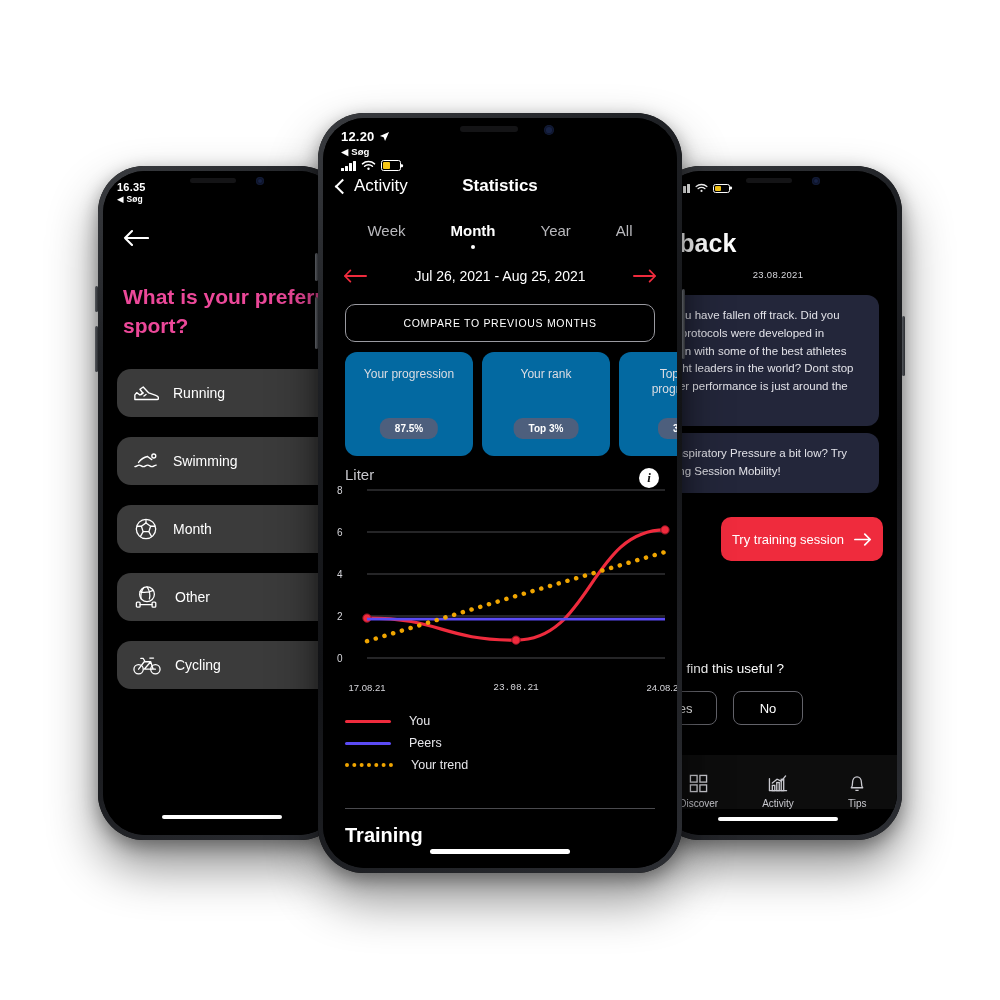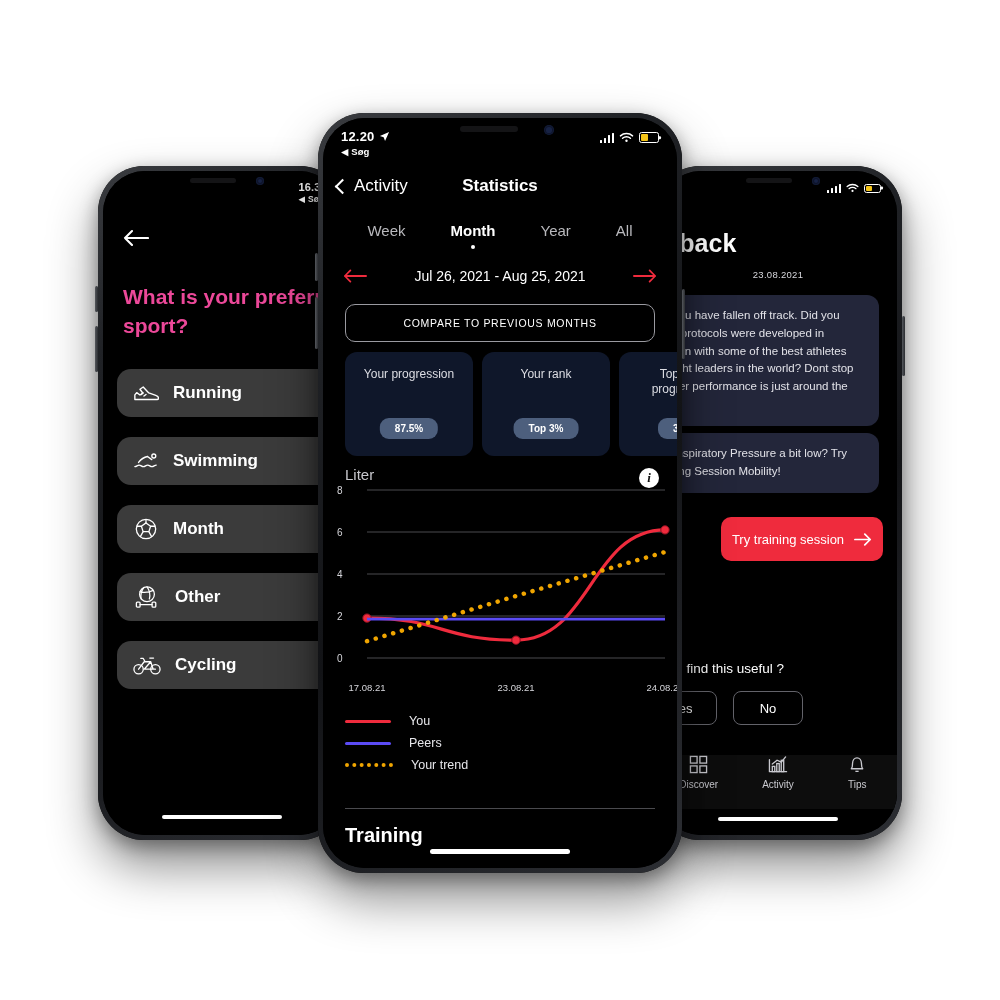--- a/index.html
+++ b/index.html
@@ -25,21 +25,21 @@
   
   .notch{position:absolute;top:0;left:50%;transform:translateX(-50%);
      background:#000;border-bottom-left-radius:16px;border-bottom-right-radius:16px;}
   .speaker{position:absolute;border-radius:6px;background:#141416;}
   .camera{position:absolute;border-radius:50%;background:#0c1020;
      box-shadow:inset 0 0 3px #1b2a55;}
   .camera:after{content:"";position:absolute;inset:24%;border-radius:50%;background:#172244;}
 
   
   .statusbar{position:absolute;left:0;right:0;display:flex;align-items:flex-start;
-     justify-content:space-between;color:#fff;}
+     justify-content:space-between;color:#fff;flex-direction:column;}
   .sb-time{font-weight:700;letter-spacing:.2px;display:flex;align-items:center;gap:4px;}
   .sb-back{color:#fff;font-weight:700;display:flex;align-items:center;gap:3px;}
   .sb-right{display:flex;align-items:center;gap:5px;}
   .bars{display:flex;align-items:flex-end;gap:1.5px;}
   .bars i{display:block;width:2.5px;background:#fff;border-radius:.5px;}
   .batt{position:relative;border:1.3px solid #fff;border-radius:2.5px;box-sizing:border-box;}
   .batt:after{content:"";position:absolute;right:-3px;top:50%;transform:translateY(-50%);
      width:1.6px;height:40%;background:#fff;border-radius:0 1px 1px 0;}
   .batt .fill{position:absolute;left:1px;top:1px;bottom:1px;background:#f5c518;border-radius:1px;}
 
@@ -65,21 +65,21 @@
   .range{position:absolute;left:0;right:0;top:148px;display:flex;align-items:center;
      justify-content:space-between;padding:0 20px;box-sizing:border-box;}
   .arrow{color:#ef2b3d;font-size:20px;line-height:1;}
   .range-lbl{color:#fff;font-size:14px;}
 
   .compare{position:absolute;left:22px;right:22px;top:186px;height:36px;
      border:1px solid #9a9aa0;border-radius:10px;color:#fff;font-size:10.5px;
      letter-spacing:.7px;display:flex;align-items:center;justify-content:center;}
 
   .cards{position:absolute;left:22px;top:234px;right:0;display:flex;gap:9px;}
-  .card{width:128px;height:104px;background:#0f172a;border-radius:12px;flex:0 0 auto;
+  .card{width:128px;height:104px;background:#0369a1;border-radius:12px;flex:0 0 auto;
      position:relative;box-sizing:border-box;padding:15px 14px;}
   .card .ct{color:#dcdde3;font-size:12px;text-align:center;line-height:1.25;}
   .card .cp{position:absolute;left:50%;transform:translateX(-50%);bottom:17px;
      background:#4d5f7d;border-radius:9px;color:#fff;font-weight:700;font-size:10px;
      padding:5px 15px;white-space:nowrap;}
 
   .chart-wrap{position:absolute;left:0;right:0;top:348px;height:230px;}
   .unit{position:absolute;left:22px;top:0;color:#c7c7cc;font-size:15px;}
   .infoicon{position:absolute;right:18px;top:2px;width:20px;height:20px;border-radius:50%;
      background:#fff;color:#111;font-size:13px;font-weight:700;font-style:italic;
@@ -98,41 +98,41 @@
   .training{position:absolute;left:22px;top:706px;color:#fff;font-size:20px;font-weight:700;}
 
   
   #phone-left{left:98px;top:166px;width:248px;height:674px;z-index:10;}
   .l-back{position:absolute;left:20px;top:56px;color:#fff;font-size:22px;}
   .l-q{position:absolute;left:20px;top:112px;right:-40px;color:#ec4899;font-size:21px;
      font-weight:700;line-height:1.38;}
   .sportlist{position:absolute;left:14px;top:198px;right:-30px;}
   .sport{height:48px;background:#3b3b3b;border-radius:14px;display:flex;align-items:center;
      gap:14px;padding:0 16px;margin-bottom:20px;box-sizing:border-box;}
-  .sport .lbl{color:#fff;font-size:17px;font-weight:700;text-align:center;}
+  .sport .lbl{color:#fff;font-size:14px;font-weight:400;text-align:center;}
   .sport svg{flex:0 0 auto;}
 
   
   #phone-right{left:654px;top:166px;width:248px;height:674px;z-index:10;}
   .r-title{position:absolute;left:-38px;top:58px;color:#fff;font-size:25px;font-weight:700;}
   .r-date{position:absolute;left:0;right:0;top:98px;text-align:center;color:#d7d7dc;
      font-size:9.5px;letter-spacing:.3px;}
   .bubble{position:absolute;left:-42px;right:18px;background:#23263a;border-radius:12px;
      padding:12px 14px;box-sizing:border-box;color:#e2e2e8;font-size:11.5px;line-height:1.55;}
   #bubble1{top:124px;}
   #bubble2{top:262px;}
   .cta{position:absolute;left:62px;right:14px;top:346px;height:44px;background:#ef2b3d;
      border-radius:10px;color:#fff;font-size:13px;display:flex;align-items:center;
      justify-content:center;gap:10px;}
   .useful{position:absolute;left:-22px;top:490px;color:#fff;font-size:13.5px;}
   .yn{position:absolute;top:520px;left:-12px;display:flex;gap:16px;}
   .yn div{width:68px;height:32px;border:1px solid #63636a;border-radius:8px;color:#fff;
      font-size:13px;display:flex;align-items:center;justify-content:center;}
   .tabbar{position:absolute;left:0;right:0;bottom:26px;height:54px;background:#0d0d0d;
-     display:flex;align-items:flex-start;}
+     display:flex;align-items:flex-end;}
   .tbitem{flex:1;display:flex;flex-direction:column;align-items:center;gap:5px;color:#c9c9cf;}
   .tbitem span{font-size:10px;}
 </style>
 </head>
 <body>
 
 <div class="stage">
 
   <div class="phone" id="phone-left">
     <div class="bezel"></div>
@@ -435,21 +435,21 @@
               <line x1="44" y1="6" x2="342" y2="6" stroke="#4a4a4e" stroke-width="1"></line>
               <path d="M44 134.1 C118.5 134.1 118.5 156.15 193 156.15 C267.5 156.15 267.5 45.900000000000006 342 45.900000000000006" fill="none" stroke="#ef2b3d" stroke-width="3.2" stroke-linecap="round"></path>
               <circle cx="44" cy="134.1" r="4.2" fill="#ef2b3d" stroke="#8a1020" stroke-width="1"></circle>
               <circle cx="193" cy="156.15" r="4.2" fill="#ef2b3d" stroke="#8a1020" stroke-width="1"></circle>
               <circle cx="342" cy="45.900000000000006" r="4.2" fill="#ef2b3d" stroke="#8a1020" stroke-width="1"></circle>
               <path d="M44 135.15 L342 135.15" fill="none" stroke="#5b4bf5" stroke-width="2.6"></path>
               <path d="M44.0 157.2 L193.0 112.0 L342.0 68.0" fill="none" stroke="#f0a500" stroke-width="4.5" stroke-dasharray="0.1 9" stroke-linecap="round"></path>
             </svg>
           <div class="xlabels" id="xlabels">
               <span style="left: 44px;">17.08.21</span>
-              <span style="left: 193px;">23.08.21</span>
+              <span style="left: 193px; font-family: Liberation Mono, monospace;">23.08.21</span>
               <span style="left: 342px;">24.08.21</span>
             </div>
         </div>
 
         <div class="legend">
           <div class="lg">
             <div class="sw" style="background:#ef2b3d"></div>
             <div class="lb">You</div>
           </div>
           <div class="lg">

